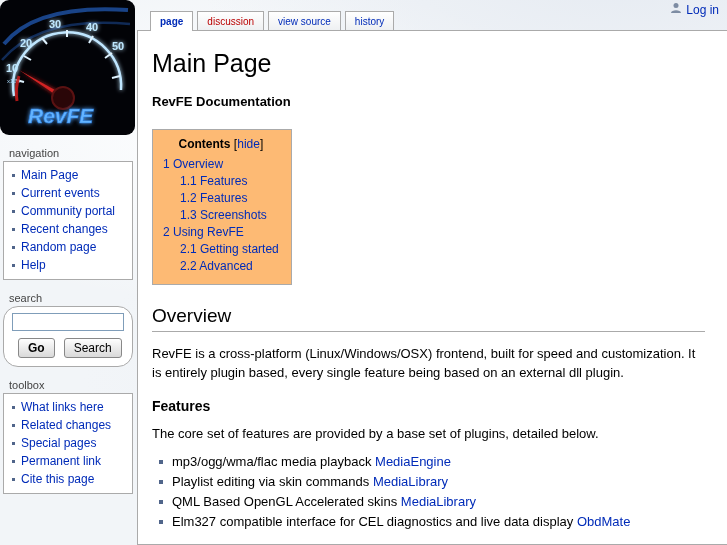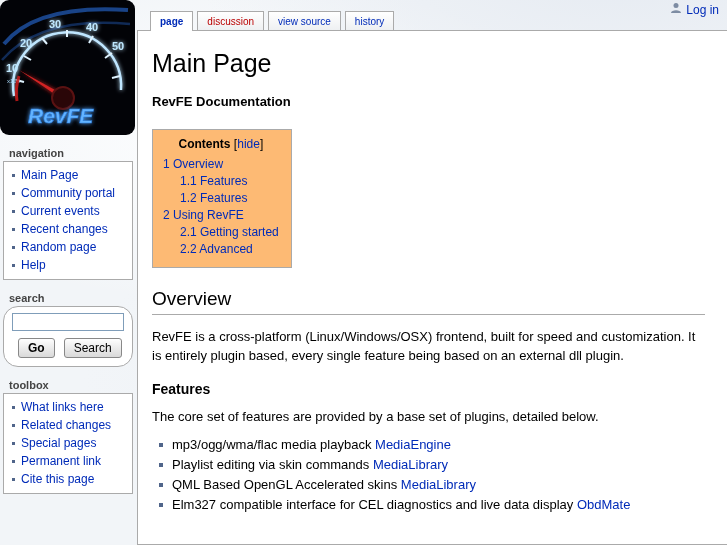--- a/index.html
+++ b/index.html
@@ -18,21 +18,21 @@
   }
   a { color: #002bb8; text-decoration: none; cursor: pointer; }
 
   
   .user-bar { position: absolute; top: 2px; right: 8px; font-size: 12px; display: flex; align-items: center; gap: 4px; z-index: 5; }
 
   
   .sidebar { position: absolute; left: 0; top: 0; width: 137px; }
   .logo { width: 135px; height: 135px; margin: 0 0 12px 0; display: block; cursor: pointer; }
   .portlet { margin: 0 4px 12px 3px; }
-  .portlet-title { font-size: 11px; font-weight: bold; color: #444; padding: 0 0 2px 6px; }
+  .portlet-title { font-size: 11px; font-weight: normal; color: #444; padding: 0 0 2px 6px; }
   .pbody { border: 1px solid #aaa; background: #fff; padding: 4px 0 5px 0; }
   .pbody ul { list-style: none; }
   .pbody li { position: relative; padding: 2px 4px 2px 17px; font-size: 12px; line-height: 14px; }
   .pbody li::before { content: ""; position: absolute; left: 8px; top: 8px; width: 3px; height: 3px; background: #50658a; }
   .search-body { padding: 6px 6px 8px 6px; border-radius: 15px; }
   .search-input { width: 112px; font-size: 12px; padding: 1px 3px; border: 1px solid #7f9db9; background: #fff; display: block; margin: 0 auto 7px auto; }
   .search-buttons { display: flex; gap: 9px; padding-left: 8px; }
   .btn { font-size: 12px; font-family: "Liberation Sans", sans-serif; padding: 2px 9px; border: 1px solid #888; border-radius: 3px; background: linear-gradient(#fefefe, #d9d9d9); cursor: pointer; color: #000; }
   .btn-go { font-weight: bold; }
 
@@ -109,22 +109,22 @@
       <circle cx="63" cy="98" r="11" fill="#2a0608" stroke="#5a1212" stroke-width="2"></circle>
       <text x="28" y="123" font-size="21" font-style="italic" font-weight="bold" fill="#63b4ff" stroke="#2a7de0" stroke-width="0.6" filter="url(#glow)">RevFE</text>
     </svg>
   </div>
 
   <div class="portlet">
     <div class="portlet-title">navigation</div>
     <div class="pbody">
       <ul>
         <li><a>Main Page</a></li>
+        <li><a>Current events</a></li>
         <li><a>Community portal</a></li>
-        <li><a>Current events</a></li>
         <li><a>Recent changes</a></li>
         <li><a>Random page</a></li>
         <li><a>Help</a></li>
       </ul>
     </div>
   </div>
 
   <div class="portlet">
     <div class="portlet-title">search</div>
     <div class="pbody search-body">
@@ -162,20 +162,21 @@
   <div class="subtitle">RevFE Documentation</div>
 
   <div class="toc">
     <div class="toc-title">
       <b>Contents</b>
       <span><span>[</span><a>hide</a><span>]</span></span>
     </div>
     <div class="toc-row lvl1"><a><span>1</span> <span>Overview</span></a></div>
     <div class="toc-row lvl2"><a><span>1.1</span> <span>Features</span></a></div>
     <div class="toc-row lvl2"><a><span>1.2</span> <span>Features</span></a></div>
+    <div class="toc-row lvl2"><a><span>1.3</span> <span>Screenshots</span></a></div>
     <div class="toc-row lvl1"><a><span>2</span> <span>Using RevFE</span></a></div>
     <div class="toc-row lvl2"><a><span>2.1</span> <span>Getting started</span></a></div>
     <div class="toc-row lvl2"><a><span>2.2</span> <span>Advanced</span></a></div>
   </div>
 
   <h2 class="section">Overview</h2>
   <p>RevFE is a cross-platform (Linux/Windows/OSX) frontend, built for speed and customization. It is entirely plugin based, every single feature being based on an external dll plugin.</p>
 
   <h3 class="subsection">Features</h3>
   <p>The core set of features are provided by a base set of plugins, detailed below.</p>

